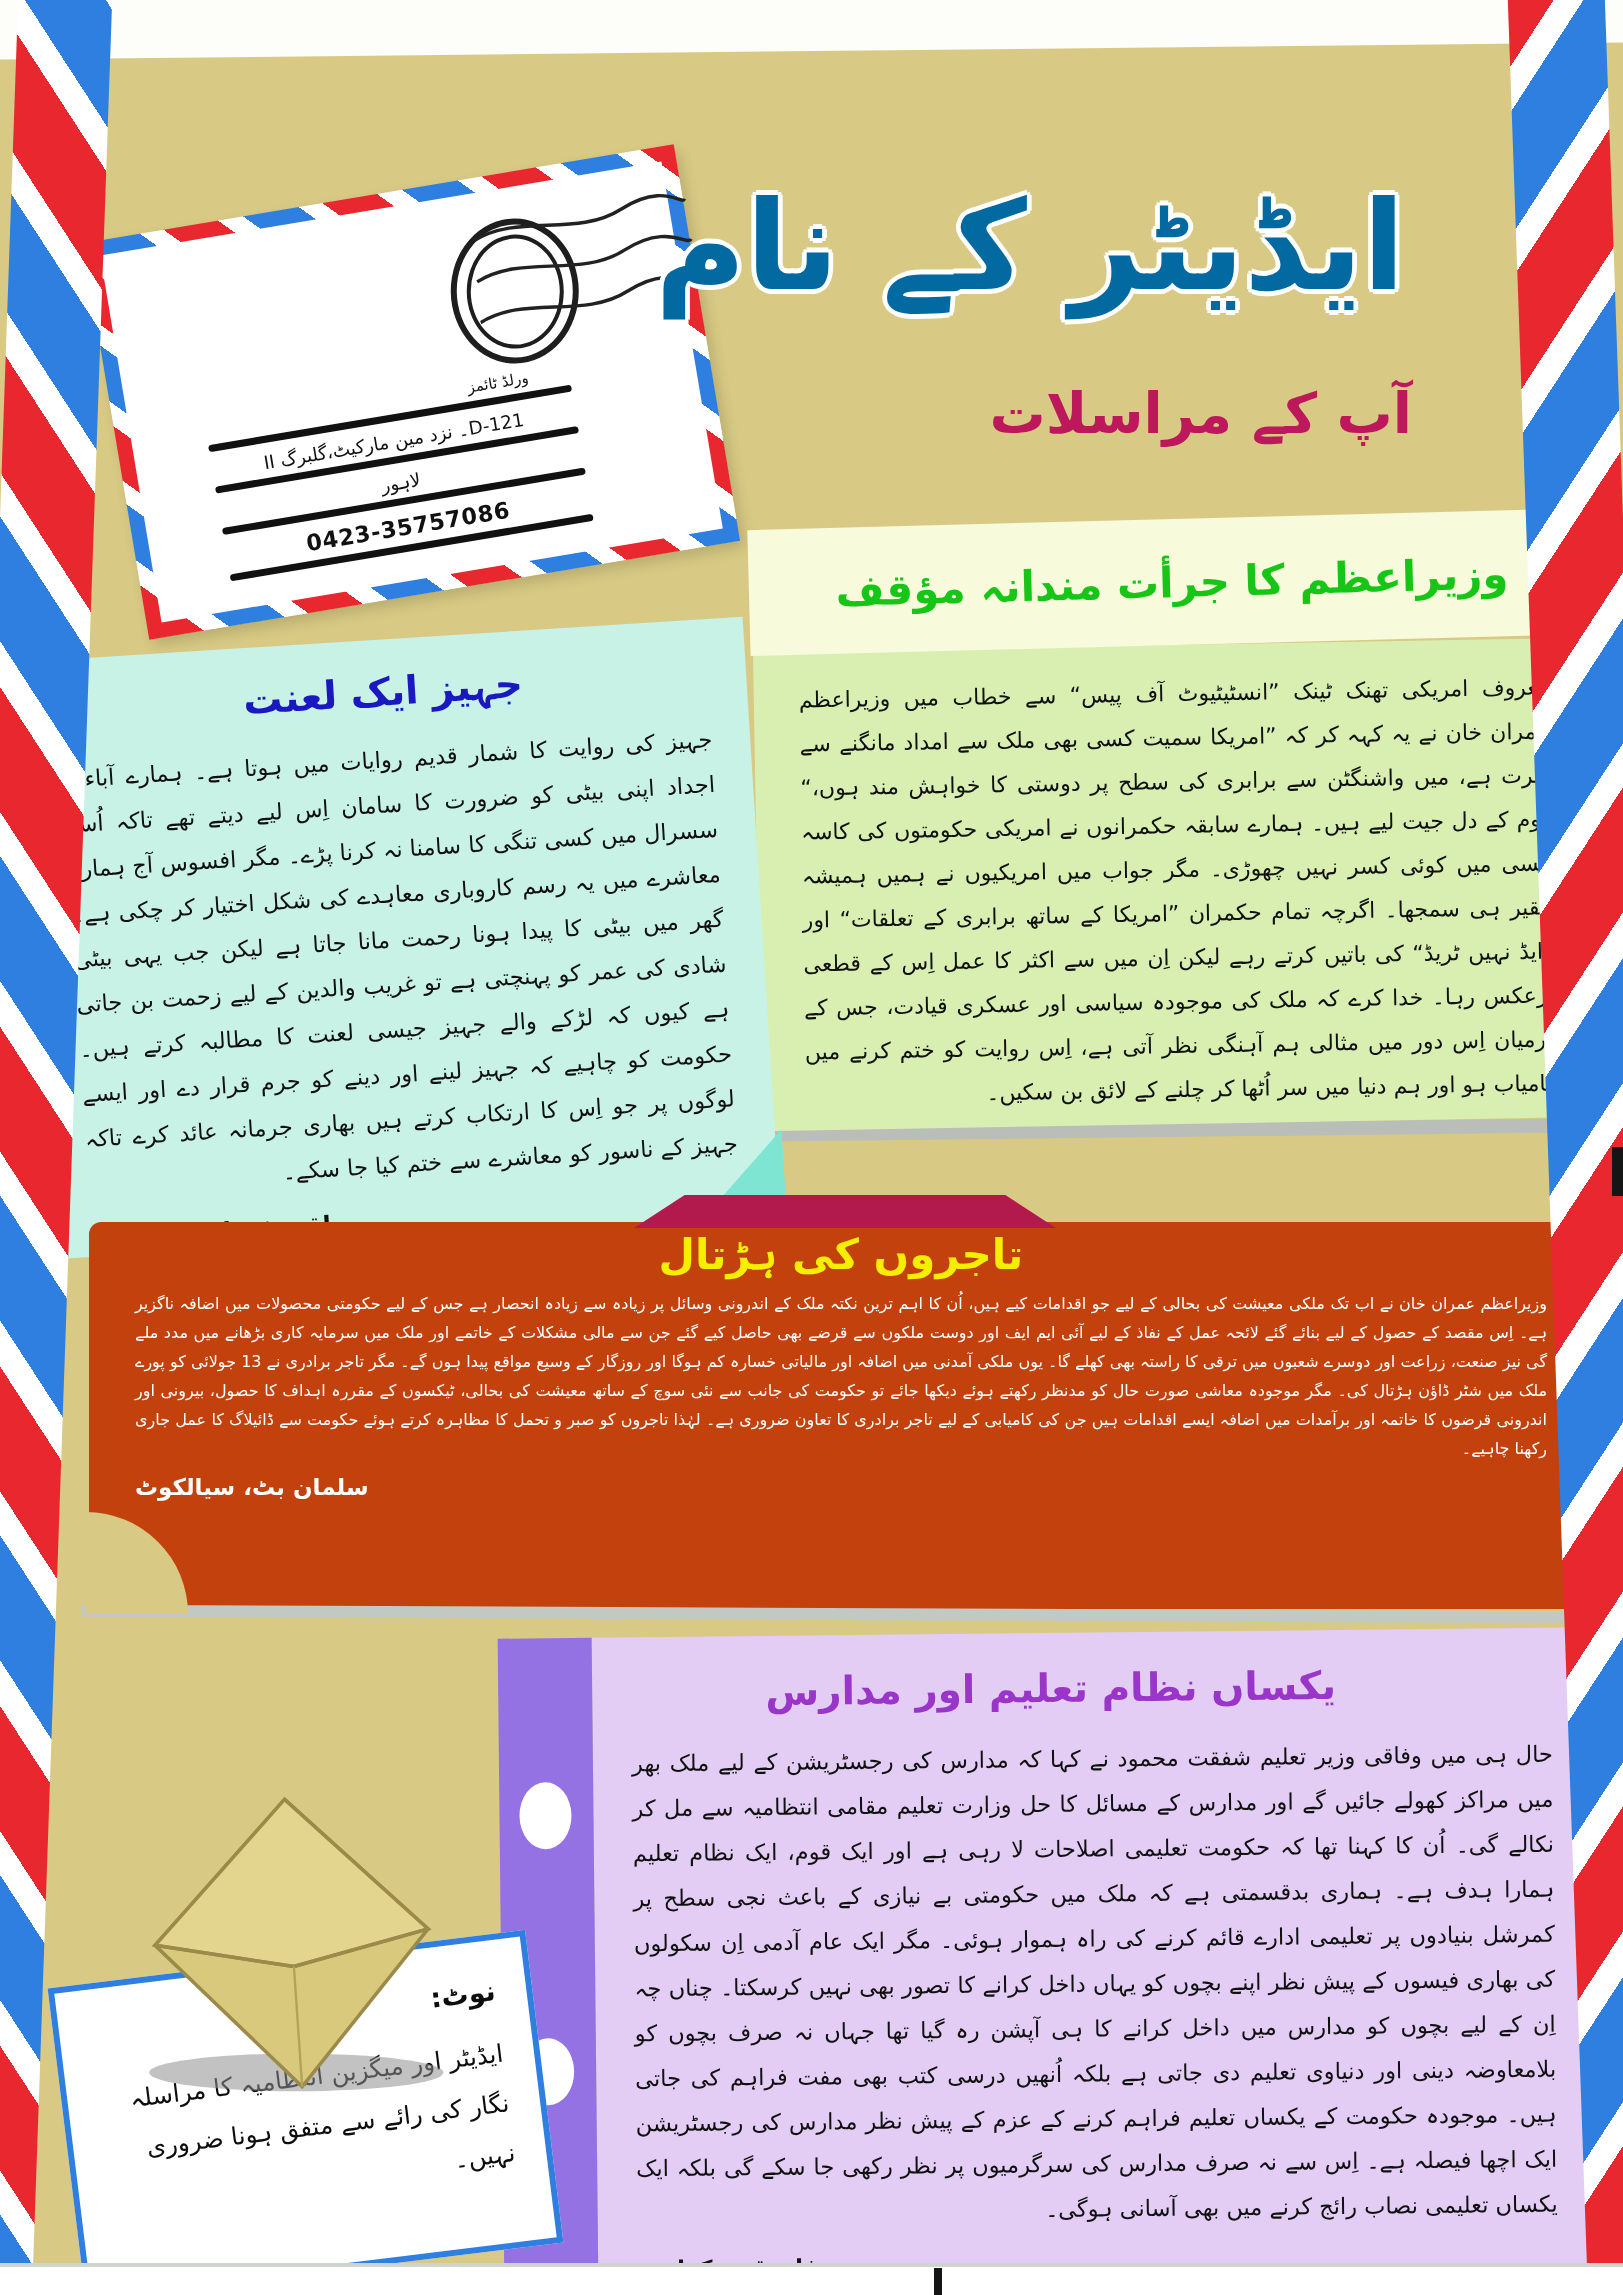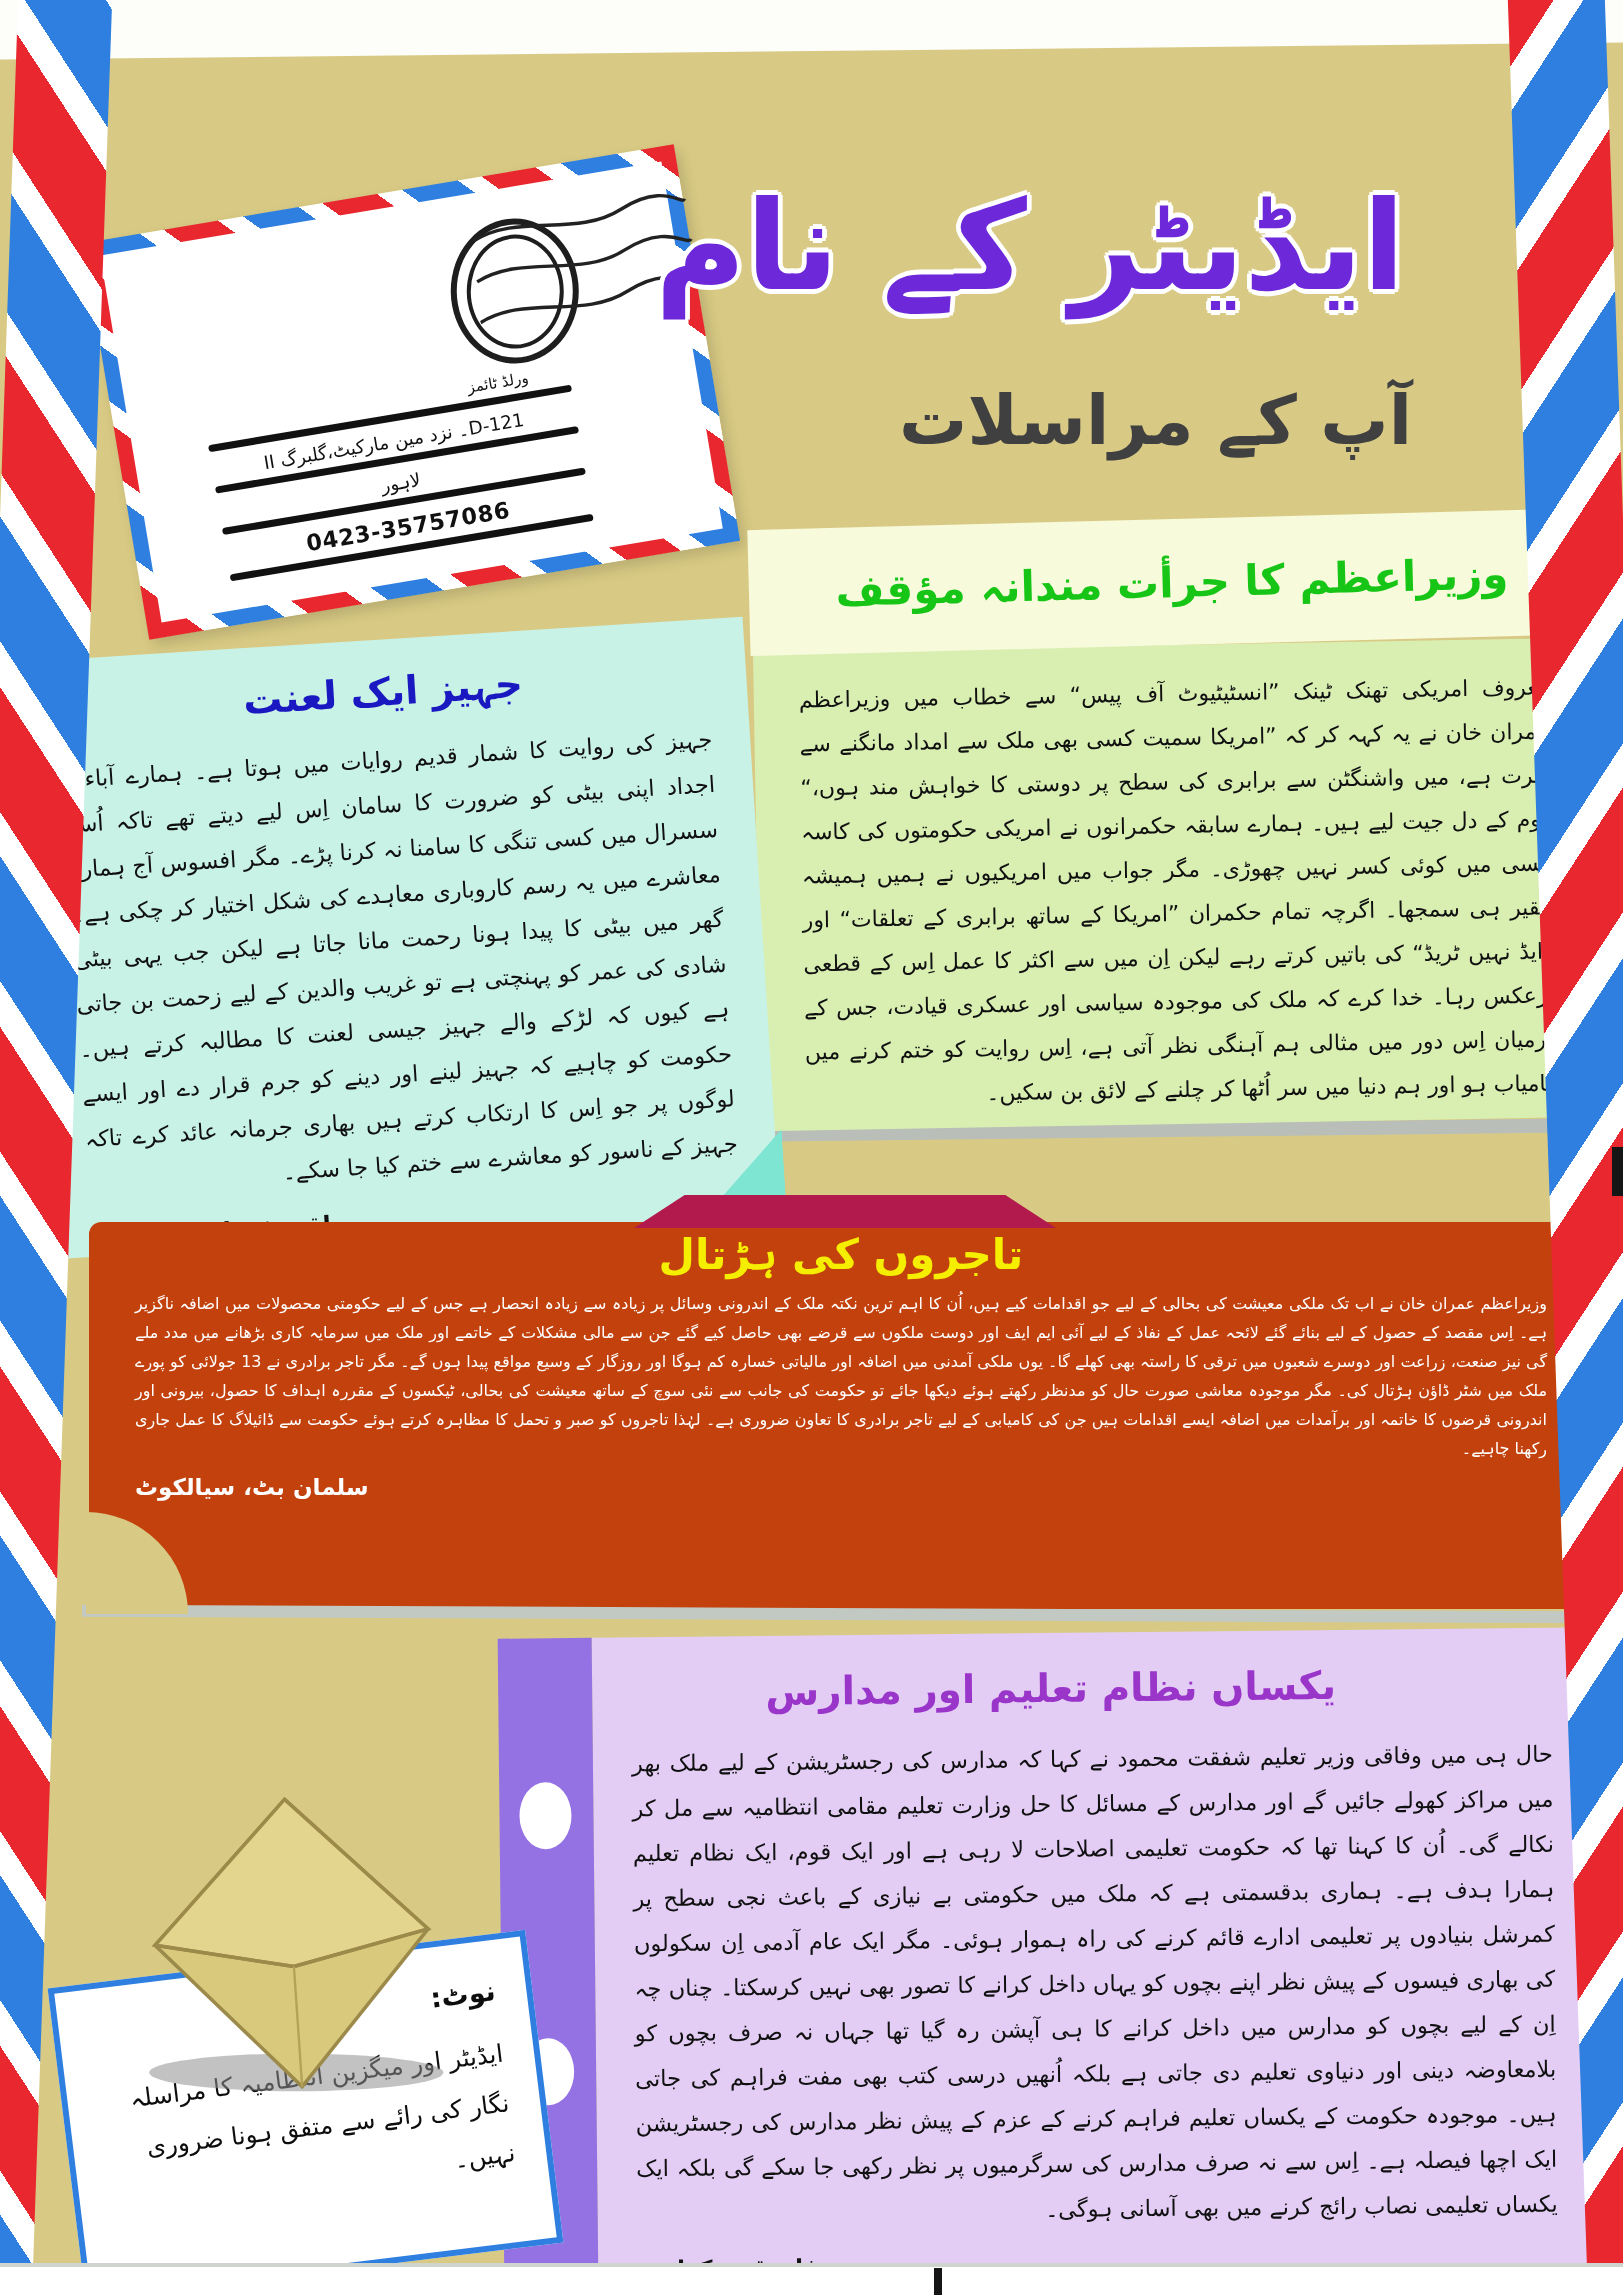--- a/index.html
+++ b/index.html
@@ -27,24 +27,24 @@
   .postmark::after{content:"";position:absolute;inset:9.5px;border:4.1px solid #1e1e1e;border-radius:50%;}
   .post-waves{position:absolute;right:-20.4px;top:20.4px;}
   .addr{position:absolute;left:75px;bottom:20.4px;width:368px;direction:rtl;}
   .addr-text{font-size:18.4px;color:#111;text-align:center;line-height:1.25;}
   .addr-text.small{font-size:15px;text-align:right;padding-right:41px;}
   .addr-text.phone{font-size:22.5px;font-weight:bold;letter-spacing:0.7px;}
   .addr-bar{height:7.5px;background:#111;border-radius:4.1px;margin:3.4px 0 8.2px;}
 
   
   .main-title{position:absolute;right:218px;top:174px;z-index:3;direction:rtl;
-    font-size:124px;font-weight:bold;color:#6d28d9;white-space:nowrap;
+    font-size:124px;font-weight:bold;color:#0369a1;white-space:nowrap;
     text-shadow:-4.8px 0 #fff,4.8px 0 #fff,0 -4.8px #fff,0 4.8px #fff,-3.4px -3.4px #fff,3.4px 3.4px #fff,-3.4px 3.4px #fff,3.4px -3.4px #fff;}
   .sub-title{position:absolute;right:211px;top:381px;z-index:3;direction:rtl;
-    font-size:68px;font-weight:bold;color:#404040;white-space:nowrap;}
+    font-size:56px;font-weight:bold;color:#be185d;white-space:nowrap;}
 
   
   .body-text{direction:rtl;text-align:justify;color:#101010;}
   .sig{direction:rtl;text-align:left;color:#101010;font-weight:bold;}
 
   
   .card-green{position:absolute;left:756px;top:519px;width:841px;height:605px;transform:rotate(-1deg);
     z-index:2;display:flex;flex-direction:column;overflow:visible;}
   .card-green::after{content:"";position:absolute;left:11px;right:-8.2px;bottom:-12.3px;height:13.6px;background:#b9beb9;z-index:-1;transform:rotate(0.35deg);}
   .green-head{height:126px;background:#f7fadb;display:flex;align-items:center;justify-content:center;transform:rotate(-0.5deg);margin:0 -2.7px;}

